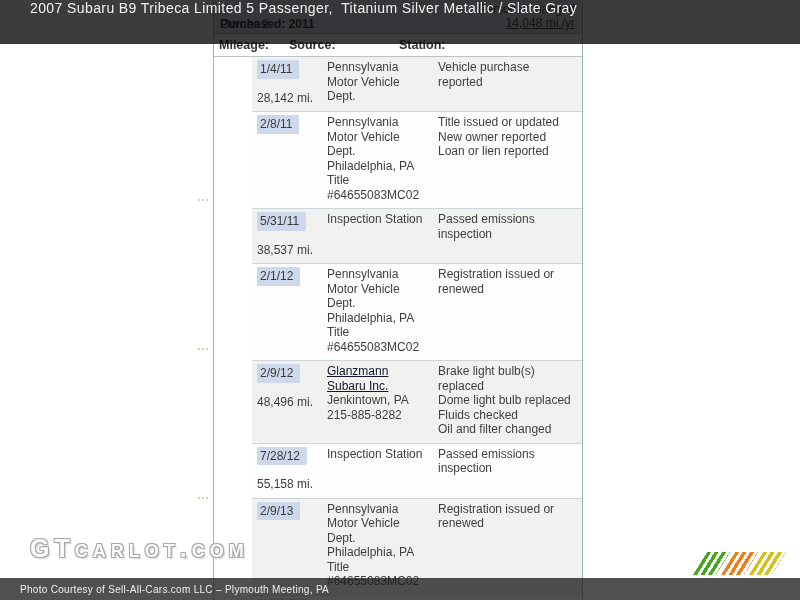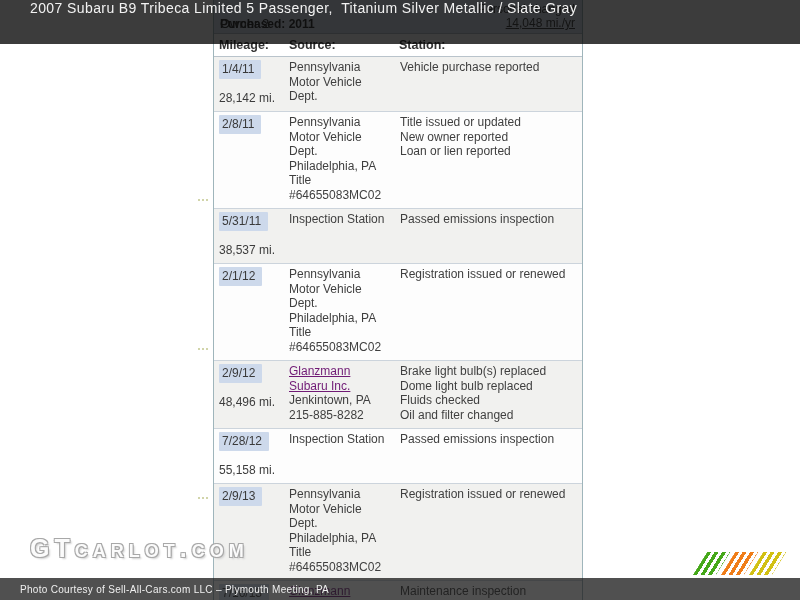--- a/index.html
+++ b/index.html
@@ -13,27 +13,27 @@
   .owner-band{position:relative;height:33px;background:#dbe5f1;border-bottom:1px solid #b9c3cb;}
   .owner-label{position:absolute;left:6px;top:16px;font-weight:normal;font-size:13px;color:#333;}
   .purchased{position:absolute;left:6px;top:17px;font-weight:bold;font-size:12px;color:#333;}
   .usage{position:absolute;right:7px;top:2px;font-size:12px;color:#474747;}
   .miyr{position:absolute;right:7px;top:16px;font-size:12px;color:#474747;text-decoration:underline;}
 
   .grid{display:grid;grid-template-columns:70px 110px 1fr;}
   .col-header{background:#fff;border-bottom:1px solid #b9c3cb;}
   .col-header > div{padding:4px 0 4px 5px;font-weight:bold;font-size:12.5px;color:#333;}
 
-  .row{border-bottom:1px solid #ccd4dc;background:#fdfdfd;}
+  .row{border-bottom:1px solid #ccd4dc;background:#fdfdfd;margin-left:38px;}
   .row.shaded{background:#f1f1ef;}
   .cell{padding:3px 0 6px 5px;line-height:14.5px;}
   .date{display:inline-block;background:#cdd9eb;color:#3a3a3a;padding:2px 7px 2px 3px;
     border-radius:1px;font-size:12px;}
   .mi{margin-top:12px;color:#3c3c3c;}
-  .src a.link{display:block;color:#701a75;text-decoration:underline;line-height:14.5px;}
+  .src a.link{display:block;color:#0f172a;text-decoration:underline;line-height:14.5px;}
   .srcline{line-height:14.5px;color:#3f3f3f;}
   .cline{line-height:14.5px;color:#3f3f3f;}
   .cmts{padding-left:6px;padding-right:10px;}
 
   
   .watermark{position:absolute;left:30px;top:534px;z-index:5;
     font-size:25px;font-weight:bold;font-variant:small-caps;letter-spacing:5px;
     color:#fbfbfb;
     text-shadow:-1px -1px 0 #a8a8a8,1px -1px 0 #a8a8a8,-1px 1px 0 #a8a8a8,1px 1px 0 #a8a8a8,2px 2px 2px #cfcfcf;
     white-space:nowrap;pointer-events:none;}

